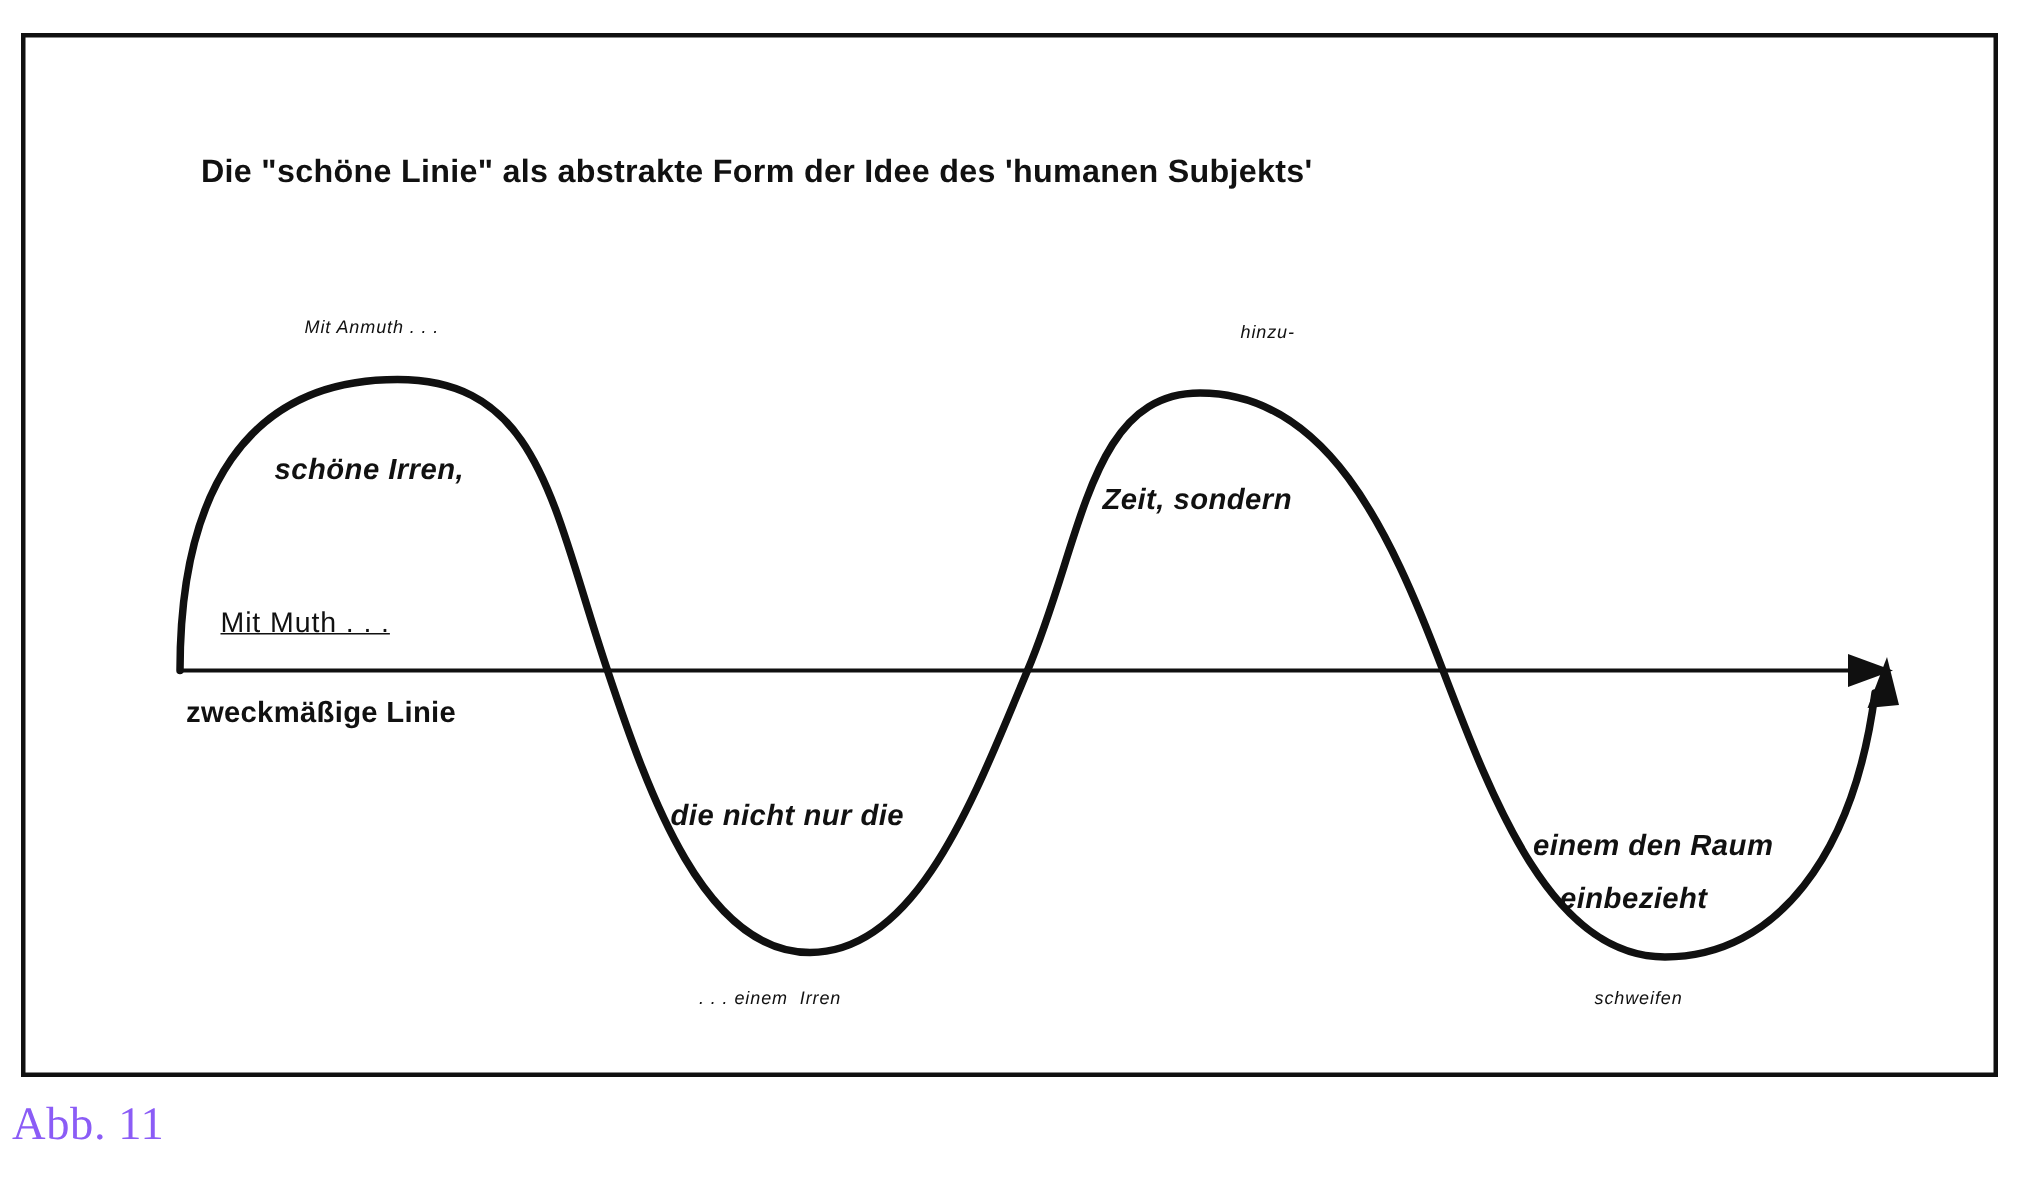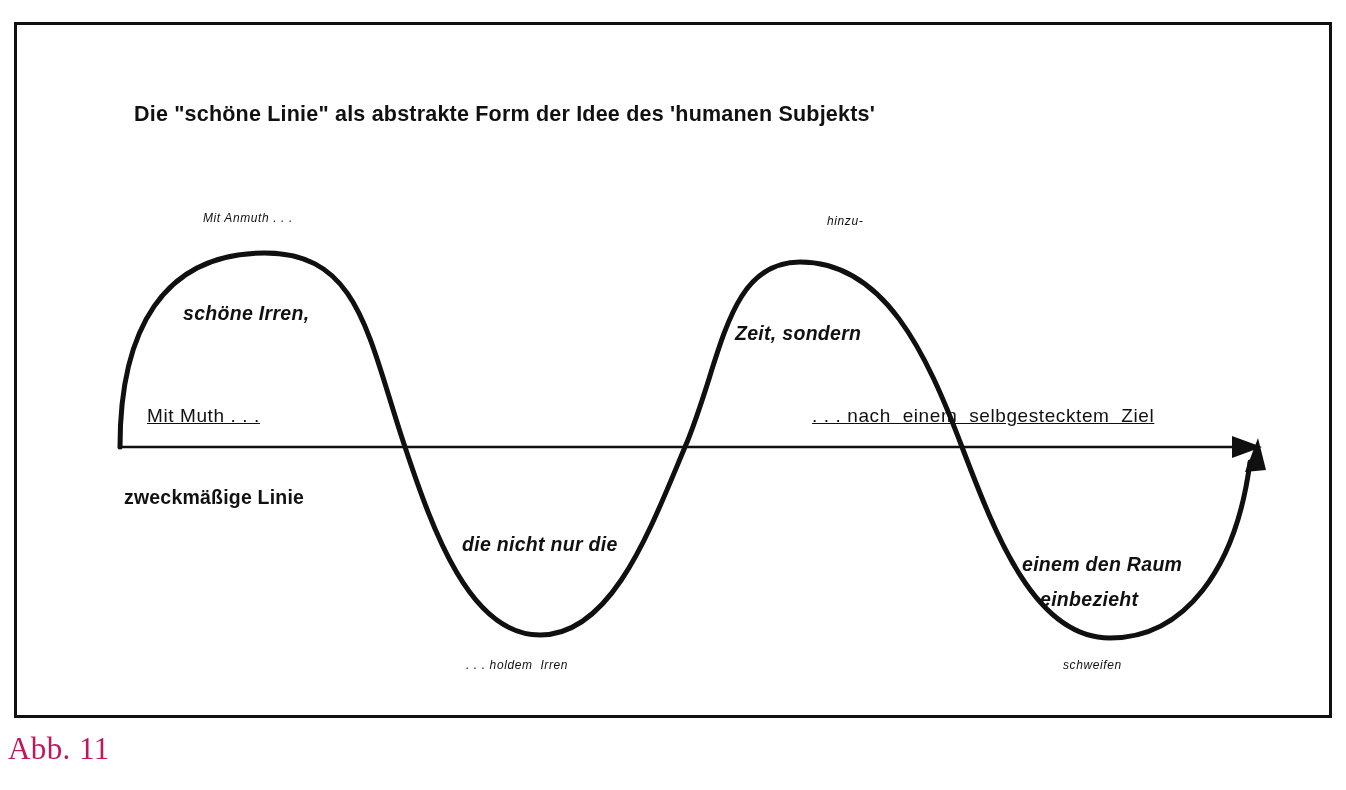--- a/index.html
+++ b/index.html
@@ -85,39 +85,39 @@
     font-style: normal;
     font-weight: bold;
     font-size: 19.5px;
     letter-spacing: 0.2px;
   }
 
   
   #label-mit-anmuth      { left: 203px;  top: 212px; }
   #label-schoene-linie   { left: 183px;  top: 303px; }
   #label-mit-muth        { left: 147px;  top: 406px; }
-  #label-zweckmaessige   { left: 124px;  top: 465px; margin-top: 22px; }
-  #label-die-nicht-nur   { left: 447px;  top: 534px; margin-left: 15px; }
+  #label-zweckmaessige   { left: 124px;  top: 465px; }
+  #label-die-nicht-nur   { left: 447px;  top: 534px; }
   #label-holdem-irren    { left: 466px;  top: 659px; }
   #label-hinzu           { left: 786px;  top: 215px; margin-left: 41px; }
   #label-zeit-sondern    { left: 735px;  top: 323px; }
   #label-nach-ziel       { left: 812px;  top: 406px; }
   #label-auch-den-raum   { left: 1022px; top: 554px; }
   #label-einbezieht      { left: 1040px; top: 589px; }
   #label-schweifen       { left: 1063px; top: 659px; }
 
   
   .caption {
     position: absolute;
     left: 8px;
     top: 731px;
     font-family: "Liberation Serif", serif;
     font-size: 31px;
     font-weight: normal;
-    color: #be185d;
+    color: #8b5cf6;
     letter-spacing: 0.4px;
   }
 </style>
 </head>
 <body>
 
 <div id="figure-root">
 
   <div class="figure-frame"></div>
 
@@ -145,27 +145,26 @@
   <div class="lbl lbl-italic" id="label-mit-anmuth">Mit Anmuth . . .</div>
 
   <div class="lbl lbl-bolditalic" id="label-schoene-linie">schöne Irren,</div>
 
   <div class="lbl lbl-plain" id="label-mit-muth">Mit Muth . . .</div>
 
   <div class="lbl lbl-bold" id="label-zweckmaessige">zweckmäßige Linie</div>
 
   <div class="lbl lbl-bolditalic" id="label-die-nicht-nur">die nicht nur die</div>
 
-  <div class="lbl lbl-italic" id="label-holdem-irren">. . . holdem  Irren</div>
+  <div class="lbl lbl-italic" id="label-holdem-irren">. . . einem  Irren</div>
 
   <div class="lbl lbl-italic" id="label-hinzu">hinzu-</div>
 
   <div class="lbl lbl-bolditalic" id="label-zeit-sondern">Zeit, sondern</div>
 
-  <div class="lbl lbl-plain" id="label-nach-ziel">. . . nach  einem  selbgestecktem  Ziel</div>
 
   <div class="lbl lbl-bolditalic" id="label-auch-den-raum">einem den Raum</div>
 
   <div class="lbl lbl-bolditalic" id="label-einbezieht">einbezieht</div>
 
   <div class="lbl lbl-italic" id="label-schweifen">schweifen</div>
 
   <div class="caption">Abb. 11</div>
 
 </div>

